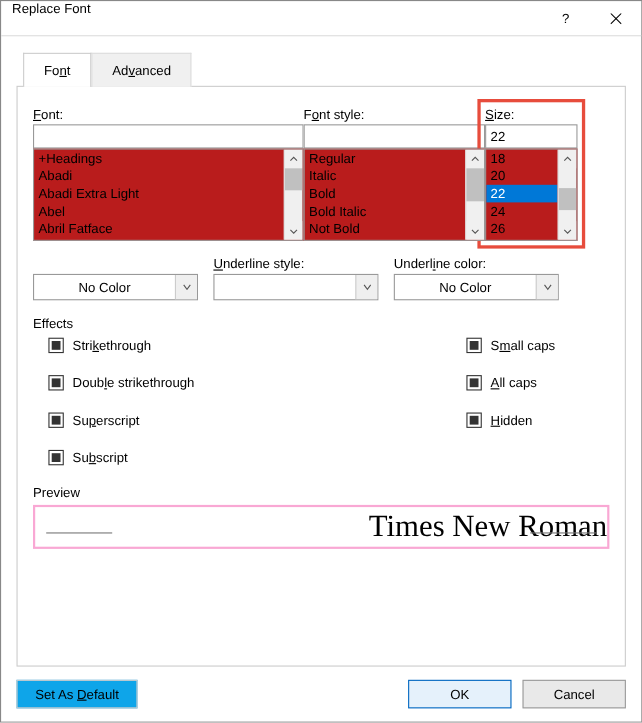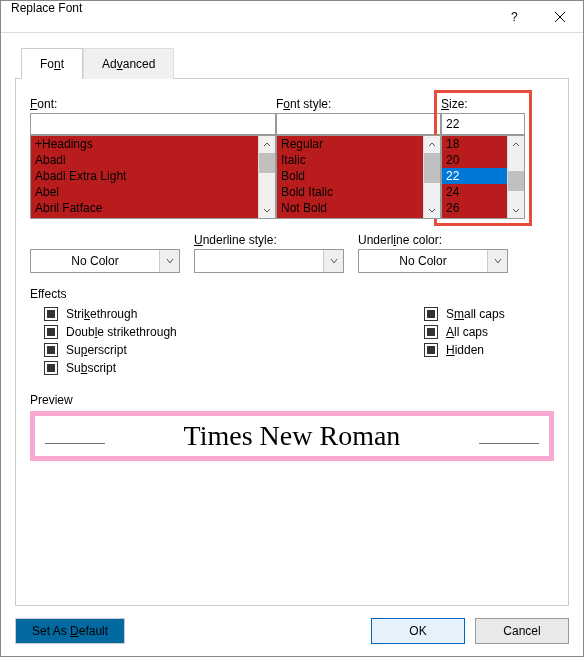--- a/index.html
+++ b/index.html
@@ -27,31 +27,31 @@
 .sb-btn{height:17px;display:flex;align-items:center;justify-content:center;background:#f0f0f0}
 .sb-track{flex:1;position:relative}
 .sb-thumb{position:absolute;left:0;right:0;background:#c0c0c0}
 .highlight{border:3px solid #e74c3c;padding:4px;margin:-7px -7px -7px -7px}
 .row2{display:flex;gap:14px;margin-top:14px;align-items:flex-end}
 .combo{display:flex;border:1px solid #999;height:24px;background:#fff}
 .combo .cval{flex:1;text-align:center;line-height:22px}
 .combo .cbtn{width:20px;border-left:1px solid #ccc;background:#efefef;display:flex;align-items:center;justify-content:center}
 .fieldset-lbl{margin-top:14px;margin-bottom:6px}
 .effects{display:flex}
-.effcol{display:flex;flex-direction:column;gap:4px}
+.effcol{display:flex;flex-direction:column;gap:20px}
 .chk{display:flex;align-items:center;gap:8px}
 .chkbox{width:14px;height:14px;border:1px solid #333;display:flex;align-items:center;justify-content:center}
 .chkbox .inner{width:8px;height:8px;background:#333}
 .preview{margin-top:18px}
-.pvbox{border:5px solid #f9a8d4;height:50px;display:flex;align-items:center;justify-content:center;margin-top:4px;position:relative}
+.pvbox{border:2px solid #f9a8d4;height:40px;display:flex;align-items:center;justify-content:flex-end;margin-top:4px;position:relative}
 .pvtext{font-family:'Times New Roman',serif;font-size:28px}
 .pvline{position:absolute;bottom:12px;width:60px;height:1px;background:#777}
 .footer{display:flex;padding:12px 14px;gap:10px;align-items:center}
 .btn{height:26px;border:1px solid #999;background:#e9e9e9;display:flex;align-items:center;justify-content:center;padding:0 16px}
-.btn.disabled{color:#888;border-color:#ccc;background:#0369a1}
+.btn.disabled{color:#888;border-color:#ccc;background:#0ea5e9}
 .btn.primary{border:1px solid #0067c0;background:#e5f1fb}
 .chev{width:8px;height:8px}
 </style>
 </head>
 <body>
 
 <div class="window">
   <div class="titlebar">
     <span class="title">Replace Font</span>
     <div class="tb-btn">

